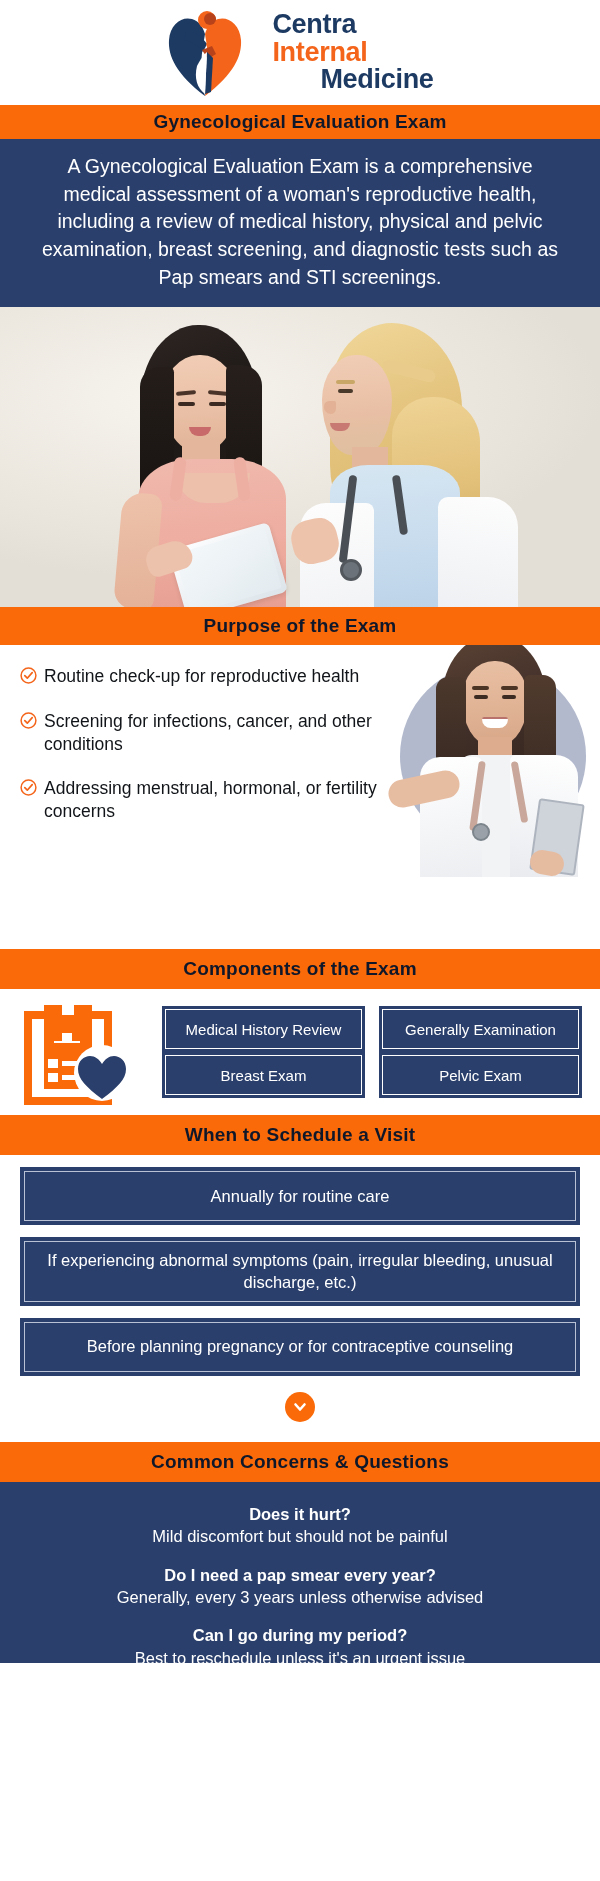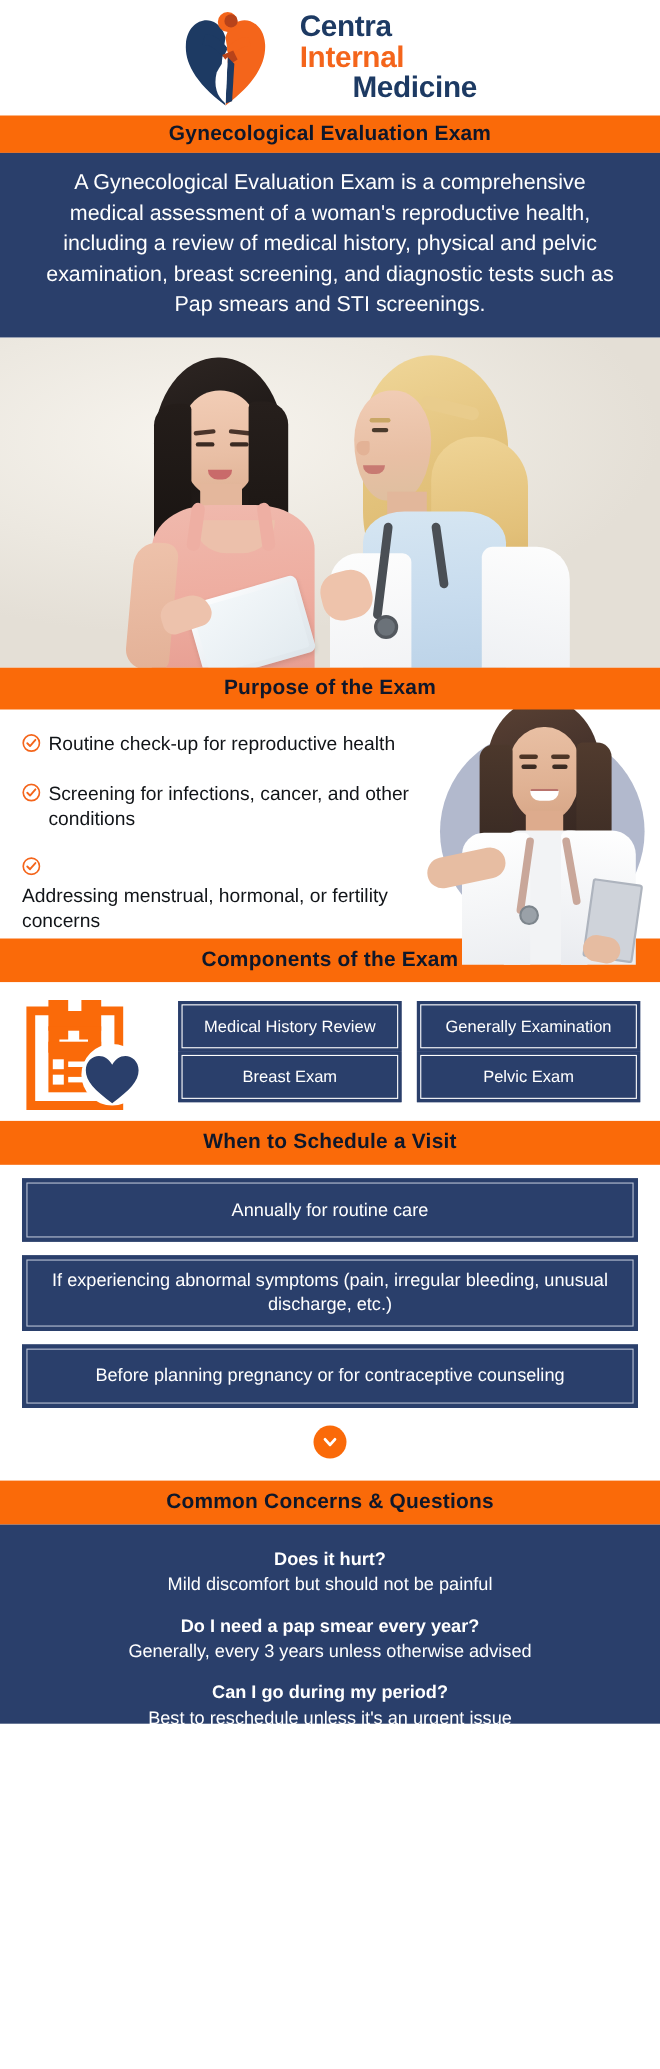--- a/index.html
+++ b/index.html
@@ -200,30 +200,30 @@
     position:absolute; left:5px; top:5px; right:5px; bottom:5px;
     background: linear-gradient(155deg,#f4f8fa,#e3ebf0);
     border-radius: 3px;
   }
 
   
   .purpose {
     position: relative;
     background: #ffffff;
     padding: 20px 0 14px 0;
-    height: 208px;
+    height: 304px;
   }
   .purpose-list { padding: 0 20px; width: 400px; }
   .bullet {
     display: flex;
     align-items: flex-start;
     gap: 7px;
     margin-bottom: 21px;
   }
-  .bullet:last-child { margin-bottom: 0; flex-direction: column; }
+  .bullet:last-child { margin-bottom: 0; }
   .chk { flex: 0 0 auto; margin-top: 2px; }
   .bullet-text {
     color: #111418;
     font-size: 17.5px;
     line-height: 1.32;
     font-weight: 500;
   }
   .doc-photo {
     position: absolute;
     right: 6px; top: -20px;

